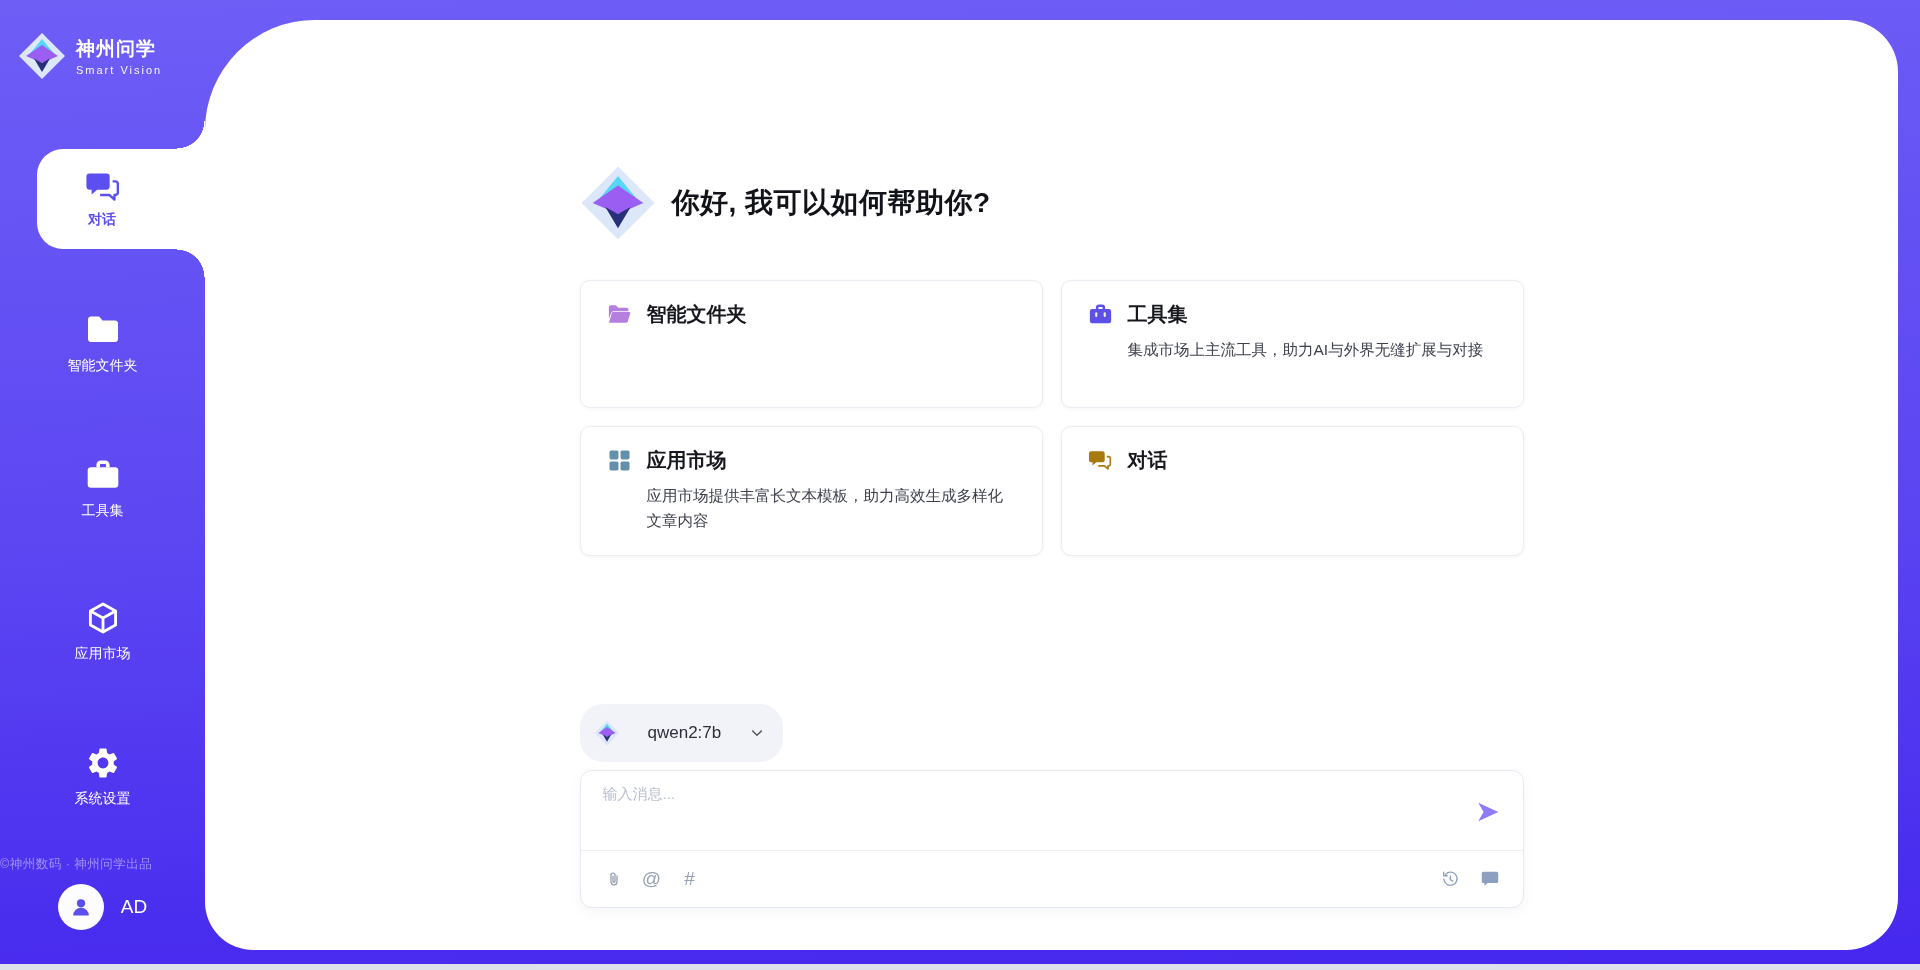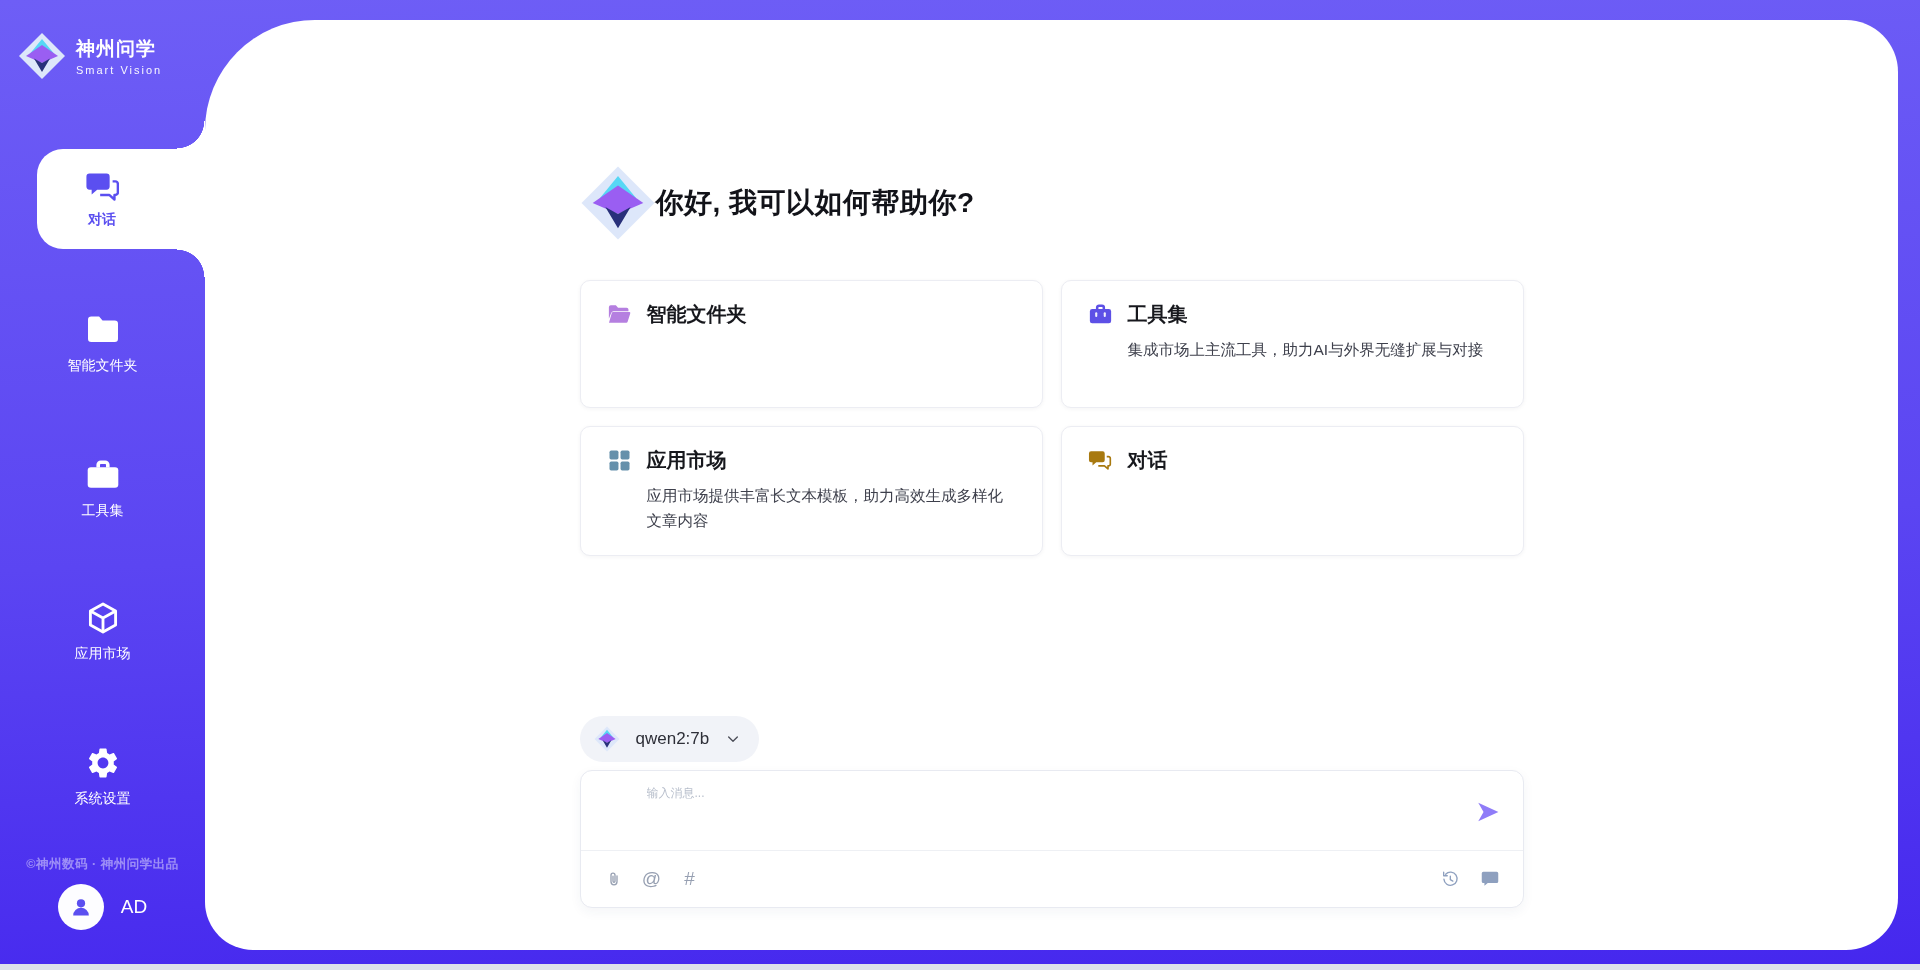--- a/index.html
+++ b/index.html
@@ -33,64 +33,64 @@
   .tab-active::before { top:-28px;  background:radial-gradient(28px at 0 0,    rgba(255,255,255,0) 27px, #fff 27.5px); }
   .tab-active::after  { bottom:-28px; background:radial-gradient(28px at 0 100%, rgba(255,255,255,0) 27px, #fff 27.5px); }
   .tab-active .ico { width:34px; height:34px; }
   .tab-active .lbl { margin-top:7px; font-size:14px; font-weight:bold; }
 
   .user-block { position:absolute; left:0; top:868px; width:205px; display:flex; align-items:center; justify-content:center; gap:17px; cursor:pointer; }
   .avatar { width:46px; height:46px; border-radius:50%; background:#fdfdff; color:#5b4ff0; display:flex; align-items:center; justify-content:center; }
   .avatar svg { width:26px; height:26px; }
   .user-name { font-size:19px; }
 
-  .sidebar-footer { position:absolute; left:0; bottom:22px; width:205px; text-align:center; font-size:12.5px; color:rgba(255,255,255,.45); letter-spacing:.5px;font-weight:bold; }
+  .sidebar-footer { position:absolute; left:0; bottom:22px; width:205px; font-size:12.5px; color:rgba(255,255,255,.45); letter-spacing:.5px; }
 
   
   .panel {
     position:absolute; left:205px; top:20px; width:1693px; height:930px;
     background:#fff; border-radius:110px 52px 52px 48px;
   }
   .content { width:944px; height:100%; margin:0 auto; display:flex; flex-direction:column; }
 
-  .greeting { margin-top:145px; display:flex; align-items:center; }
+  .greeting { margin-top:145px; display:flex; align-items:center; gap:16px; }
   .greeting-logo { width:76px; height:76px; }
   .greeting-text { font-size:28px; font-weight:bold; color:#121319; letter-spacing:.5px; }
 
   .cards { margin-top:39px; display:grid; grid-template-columns:1fr 1fr; gap:18px; }
   .card {
     background:#fff; border:1px solid #ecedf3; border-radius:10px;
     box-shadow:0 1px 4px rgba(30,36,60,.05);
     padding:20px 26px 22px 26px; min-height:128px; cursor:pointer;
   }
   .card-head { display:flex; align-items:center; gap:15px; }
   .card-head svg { width:25px; height:25px; flex:0 0 auto; }
   .card-title { font-size:20px; font-weight:bold; color:#17181d; }
   .card-desc { margin-top:9px; padding-left:40px; font-size:15.5px; line-height:1.62; color:#3e404c; }
 
   .spacer { flex:1; }
 
   .model-pill {
-    align-self:flex-start; display:flex; align-items:center; gap:16px;
-    height:46px; padding:0 18px 0 14px; border-radius:23px;
+    align-self:flex-start; display:flex; align-items:center; gap:28px;
+    height:58px; padding:0 18px 0 14px; border-radius:23px;
     background:#f1f3f8; cursor:pointer; margin-bottom:8px;
   }
   .model-logo { width:26px; height:26px; }
   .model-name { font-size:17px; color:#2e2f38; }
   .model-pill .chev { width:16px; height:16px; color:#4b4d58; }
 
   .composer {
     border:1px solid #e8eaf1; border-radius:12px; background:#fff;
     box-shadow:0 4px 12px rgba(40,50,90,.05);
     height:138px; margin-bottom:42px; display:flex; flex-direction:column;
   }
   .composer-top { flex:1; display:flex; padding:14px 20px 8px 22px; }
   .composer-input {
     flex:1; border:none; outline:none; resize:none; background:transparent;
-    font-family:inherit; font-size:12px; color:#30323c;margin-left:44px;
+    font-family:inherit; font-size:15px; color:#30323c;
   }
   .composer-input::placeholder { color:#b8bfcc; }
   .send-btn { align-self:center; width:30px; height:30px; border:none; background:none; color:#8f7cf8; cursor:pointer; padding:0; }
   .send-btn svg { width:26px; height:26px; }
   .composer-divider { border-top:1px solid #eef0f4; }
   .composer-bottom { height:56px; display:flex; align-items:center; padding:0 20px; color:#97a0b2; }
   .tool-btn { border:none; background:none; color:#97a0b2; cursor:pointer; width:26px; height:26px; display:flex; align-items:center; justify-content:center; margin-right:12px; padding:0; }
   .tool-btn svg { width:20px; height:20px; }
   .tool-btn.txt { font-size:19px; font-family:inherit; }
   .composer-bottom .right { margin-left:auto; display:flex; align-items:center; }

